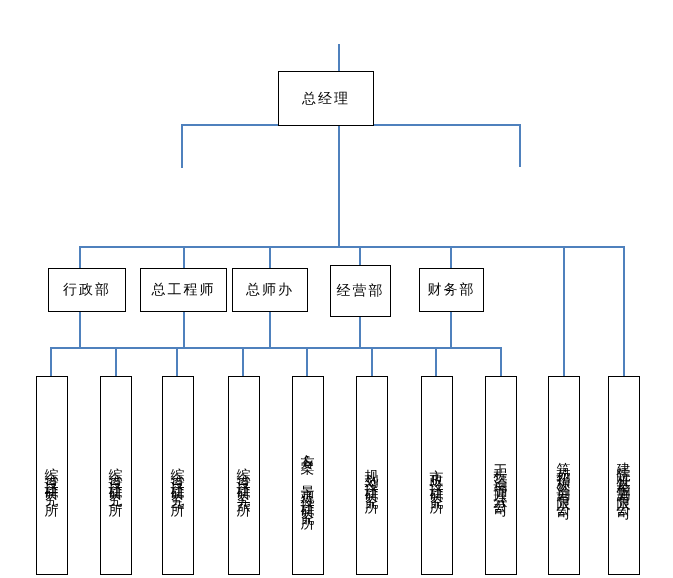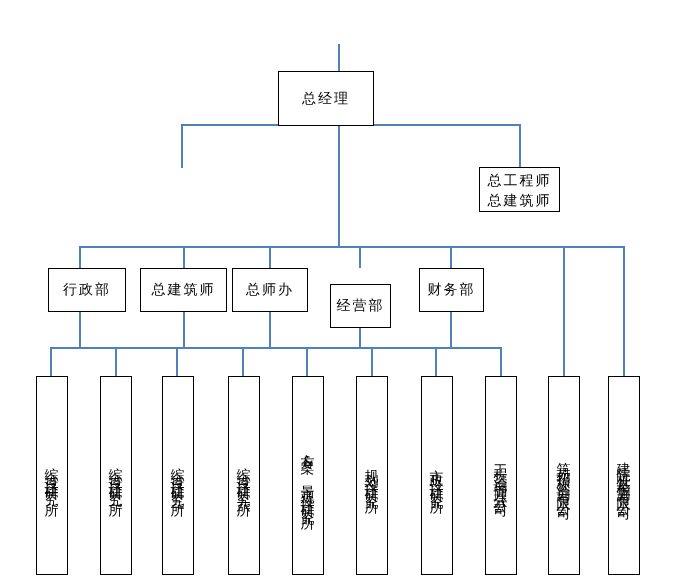--- a/index.html
+++ b/index.html
@@ -59,35 +59,31 @@
   <div class="line" style="left:242px;top:347px;width:2px;height:29px"></div>
   <div class="line" style="left:306px;top:347px;width:2px;height:29px"></div>
   <div class="line" style="left:371px;top:347px;width:2px;height:29px"></div>
   <div class="line" style="left:435px;top:347px;width:2px;height:29px"></div>
   <div class="line" style="left:500px;top:347px;width:2px;height:29px"></div>
 
   <div class="node" style="left:278px;top:71px;width:96px;height:55px">
     <span>总经理</span>
   </div>
 
-  <div class="node two-line" style="left:479px;top:167px;width:81px;height:45px">
-    <span>总工程师</span>
-    <span>总建筑师</span>
-  </div>
 
   <div class="node" style="left:48px;top:268px;width:78px;height:44px">
     <span>行政部</span>
   </div>
   <div class="node" style="left:140px;top:268px;width:87px;height:44px">
-    <span>总建筑师</span>
+    <span>总工程师</span>
   </div>
   <div class="node" style="left:232px;top:268px;width:76px;height:44px">
     <span>总师办</span>
   </div>
-  <div class="node" style="left:330px;top:284px;width:61px;height:44px">
+  <div class="node" style="left:330px;top:265px;width:61px;height:52px">
     <span>经营部</span>
   </div>
   <div class="node" style="left:419px;top:268px;width:65px;height:44px">
     <span>财务部</span>
   </div>
 
   <div class="vnode" style="left:36px">
     <span>综合设计研究一所</span>
   </div>
   <div class="vnode" style="left:100px">

